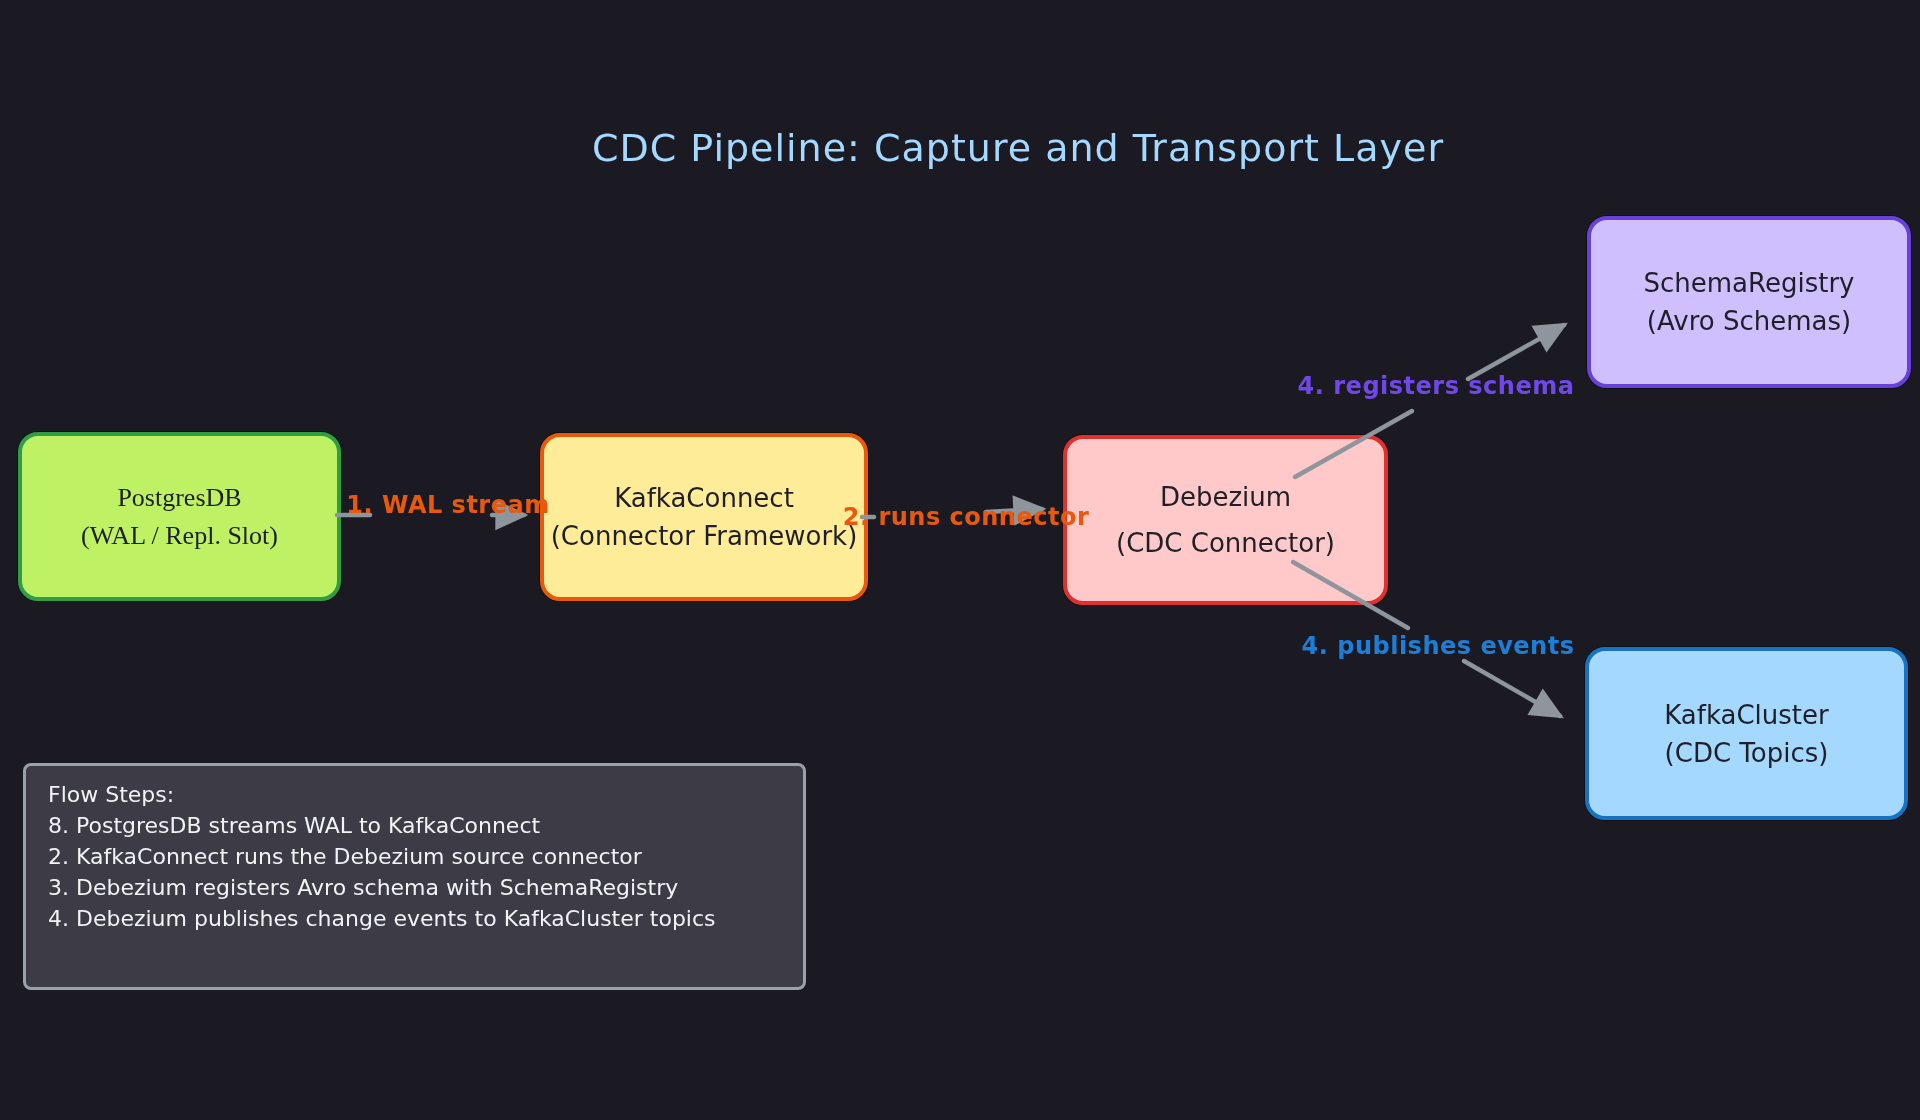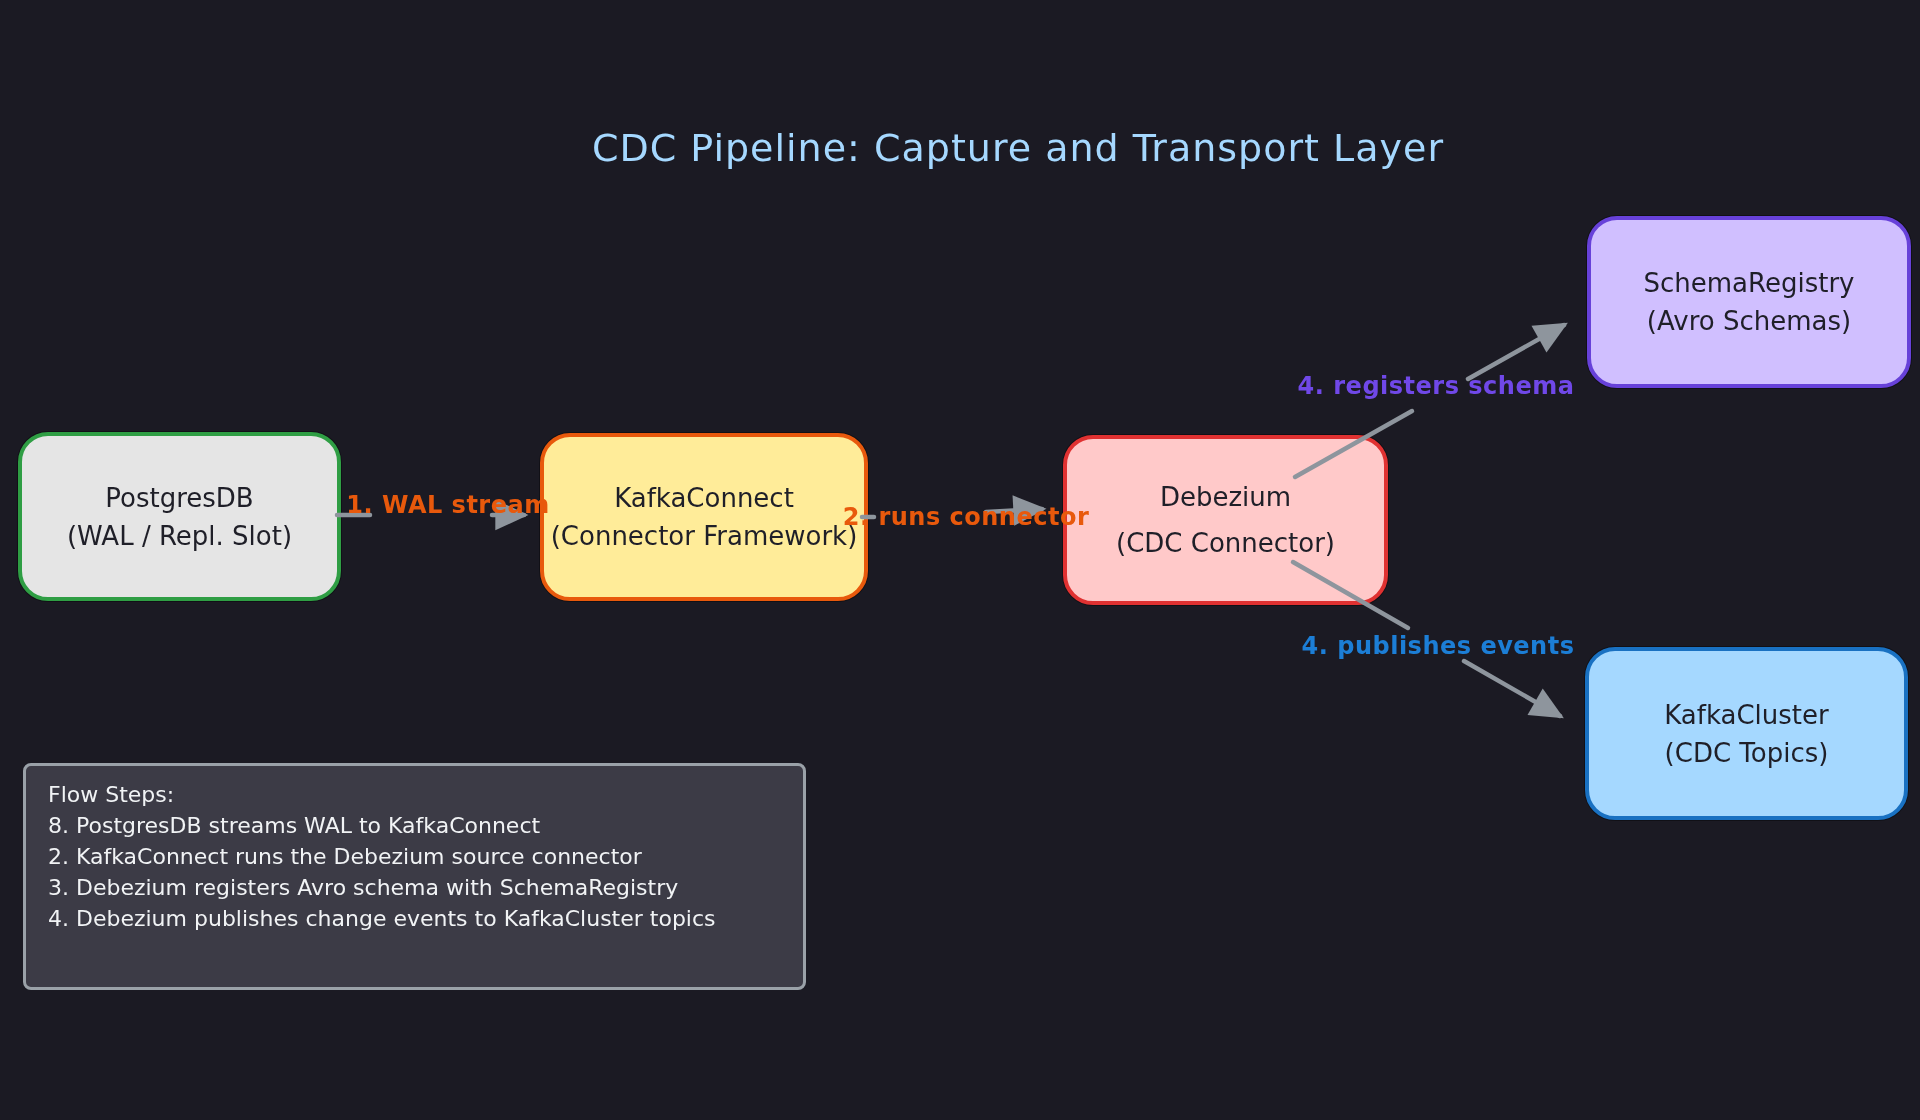--- a/index.html
+++ b/index.html
@@ -14,37 +14,37 @@
     position:absolute;
     left:508px;top:126px;width:1020px;
     text-align:center;
     font-size:38px;
     letter-spacing:1px;
     color:#a5d8ff;
     font-weight:500;
   }
   .node{
     position:absolute;
-    border-radius:30px;
+    border-radius:20px;
     display:flex;
     flex-direction:column;
     align-items:center;
     justify-content:center;
     text-align:right;
     z-index:1;
     box-shadow:0 0 0 1px rgba(0,0,0,0.35);
   }
   .node .l1,.node .l2{
     color:#1f1f28;
     font-size:26px;
     line-height:38px;
     white-space:nowrap;
     font-weight:500;
   }
-  #node-postgres{left:18px;top:432px;width:315px;height:161px;background:#e5e5e5;border:4px solid #2f9e44;}
+  #node-postgres{left:18px;top:432px;width:315px;height:161px;background:#bef264;border:4px solid #2f9e44;font-family:Liberation Serif, serif;}
   #node-kafkaconnect{left:540px;top:433px;width:320px;height:160px;background:#ffec99;border:4px solid #e8590c;}
   #node-debezium{left:1063px;top:435px;width:317px;height:162px;background:#ffc9c9;border:4px solid #e03131;gap:8px;}
   #node-schemaregistry{left:1587px;top:216px;width:316px;height:164px;background:#d0bfff;border:4px solid #6741d9;}
   #node-kafkacluster{left:1585px;top:647px;width:315px;height:165px;background:#a5d8ff;border:4px solid #1971c2;}
 
   #edges-svg{position:absolute;left:0;top:0;z-index:2;}
 
   .edge-label{
     position:absolute;
     transform:translate(-50%,-50%);

